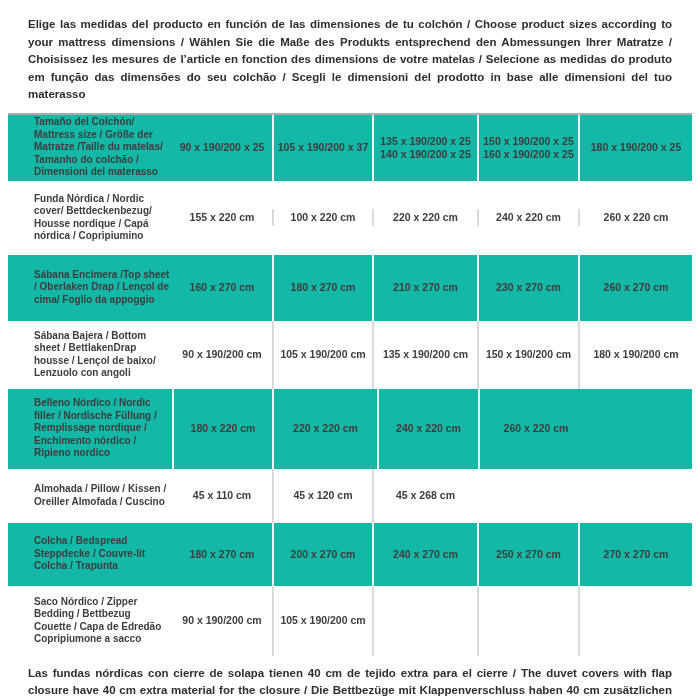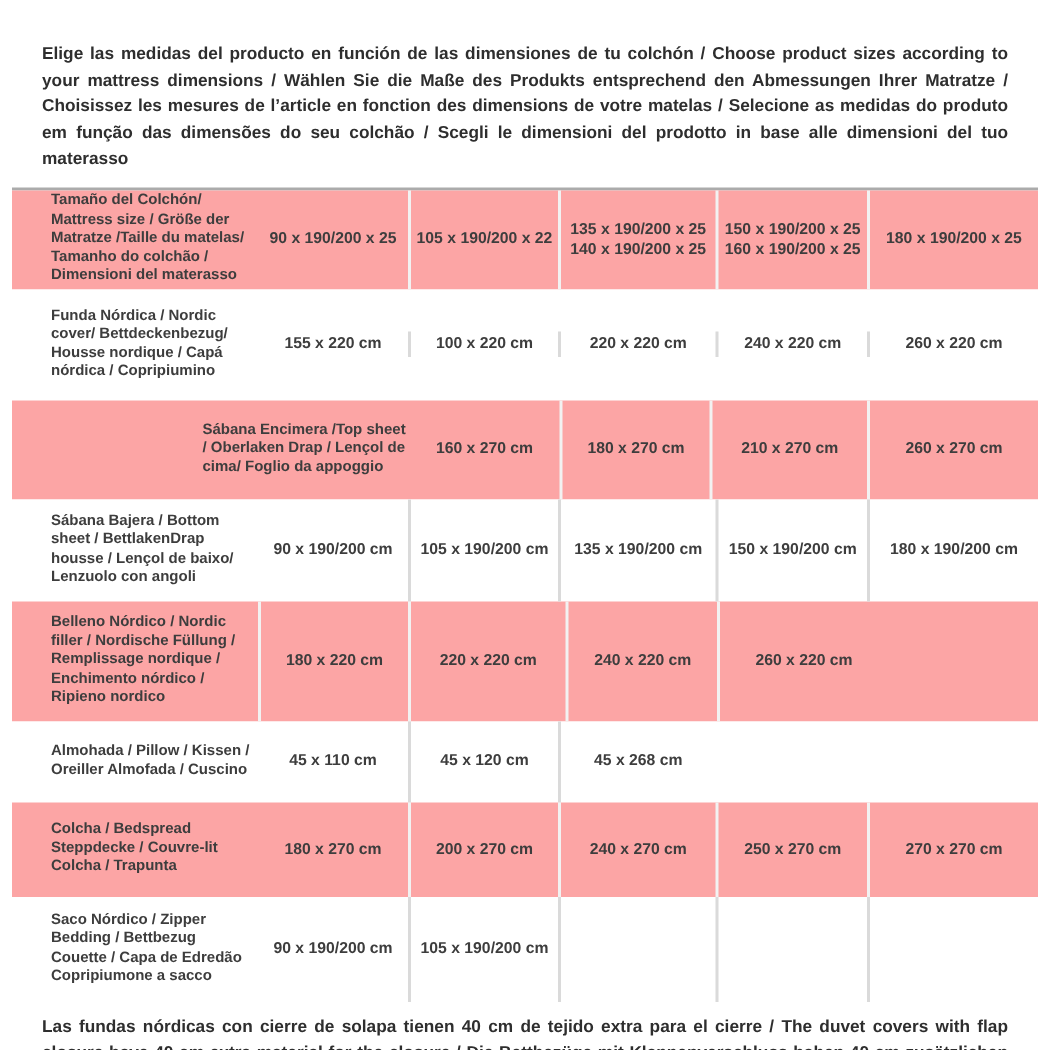--- a/index.html
+++ b/index.html
@@ -11,29 +11,29 @@
   }
   .page{width:700px;height:700px;position:relative;}
   .intro, .footnote{
     font-weight:700;
     font-size:11.5px;
     line-height:17.5px;
     color:#2e2e2e;
     text-align:justify;
     margin:0 28px;
   }
-  .intro{padding-top:28px;}
+  .intro{padding-top:16px;}
   .footnote{margin-top:9px;}
   .sizes-table{
     margin:9px 8px 0 8px;
     width:684px;
     border-top:2px solid #ababab;
   }
   .tr{display:flex;width:684px;}
-  .tr.gray{background:#fca5a5;}
+  .tr.gray{background:#14b8a6;}
   .tr.white{background:#ffffff;}
   .td{
     display:flex;align-items:center;
     box-sizing:border-box;
     font-weight:700;
     color:#3d3d3d;
   }
   .td.label{
     width:164px;
     padding:4px 2px 4px 26px;
@@ -72,21 +72,21 @@
 
 <div class="page">
 
   <p class="intro">Elige las medidas del producto en función de las dimensiones de tu colchón / Choose product sizes according to your mattress dimensions / Wählen Sie die Maße des Produkts entsprechend den Abmessungen Ihrer Matratze / Choisissez les mesures de l’article en fonction des dimensions de votre matelas / Selecione as medidas do produto em função das dimensões do seu colchão / Scegli le dimensioni del prodotto in base alle dimensioni del tuo materasso</p>
 
   <div class="sizes-table">
 
     <div class="tr gray r0">
       <div class="td label">Tamaño del Colchón/ Mattress size / Größe der Matratze /Taille du matelas/ Tamanho do colchão / Dimensioni del materasso</div>
       <div class="td val v1">90 x 190/200 x 25</div>
-      <div class="td val v2 b">105 x 190/200 x 22</div>
+      <div class="td val v2 b">105 x 190/200 x 37</div>
       <div class="td val v3 b">135 x 190/200 x 25
 140 x 190/200 x 25</div>
       <div class="td val v4 b">150 x 190/200 x 25
 160 x 190/200 x 25</div>
       <div class="td val v5 b">180 x 190/200 x 25</div>
     </div>
 
     <div class="tr white r1">
       <div class="td label">Funda Nórdica /  Nordic cover/ Bettdeckenbezug/ Housse nordique / Capá nórdica / Copripiumino</div>
       <div class="td val v1">155 x 220 cm</div>
@@ -94,20 +94,21 @@
       <div class="td val v3 b">220 x 220 cm</div>
       <div class="td val v4 b">240 x 220 cm</div>
       <div class="td val v5 b">260 x 220 cm</div>
     </div>
 
     <div class="tr gray r2">
       <div class="td label">Sábana Encimera /Top sheet / Oberlaken Drap / Lençol de cima/ Foglio da appoggio</div>
       <div class="td val v1">160 x 270 cm</div>
       <div class="td val v2 b">180 x 270 cm</div>
       <div class="td val v3 b">210 x 270 cm</div>
+      <div class="td val v4 b">230 x 270 cm</div>
       <div class="td val v5 b">260 x 270 cm</div>
     </div>
 
     <div class="tr white r3">
       <div class="td label">Sábana Bajera / Bottom sheet / BettlakenDrap housse / Lençol de baixo/ Lenzuolo con angoli</div>
       <div class="td val v1">90 x 190/200 cm</div>
       <div class="td val v2 b">105 x 190/200 cm</div>
       <div class="td val v3 b">135 x 190/200 cm</div>
       <div class="td val v4 b">150 x 190/200 cm</div>
       <div class="td val v5 b">180 x 190/200 cm</div>

